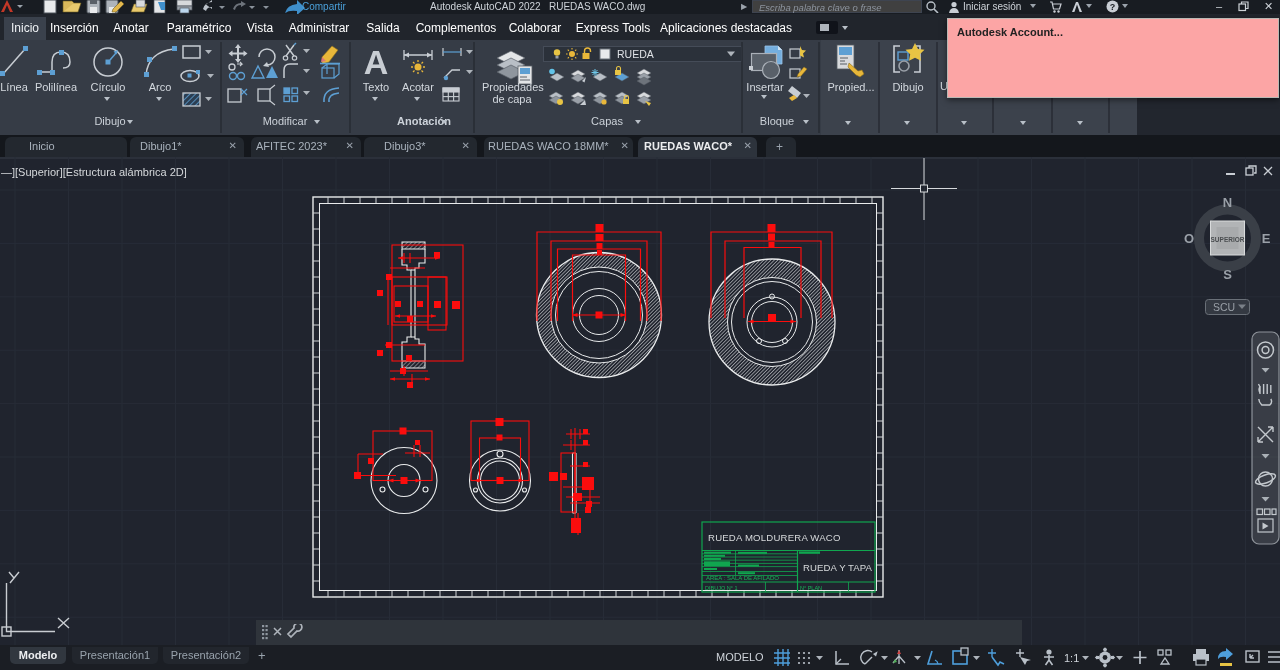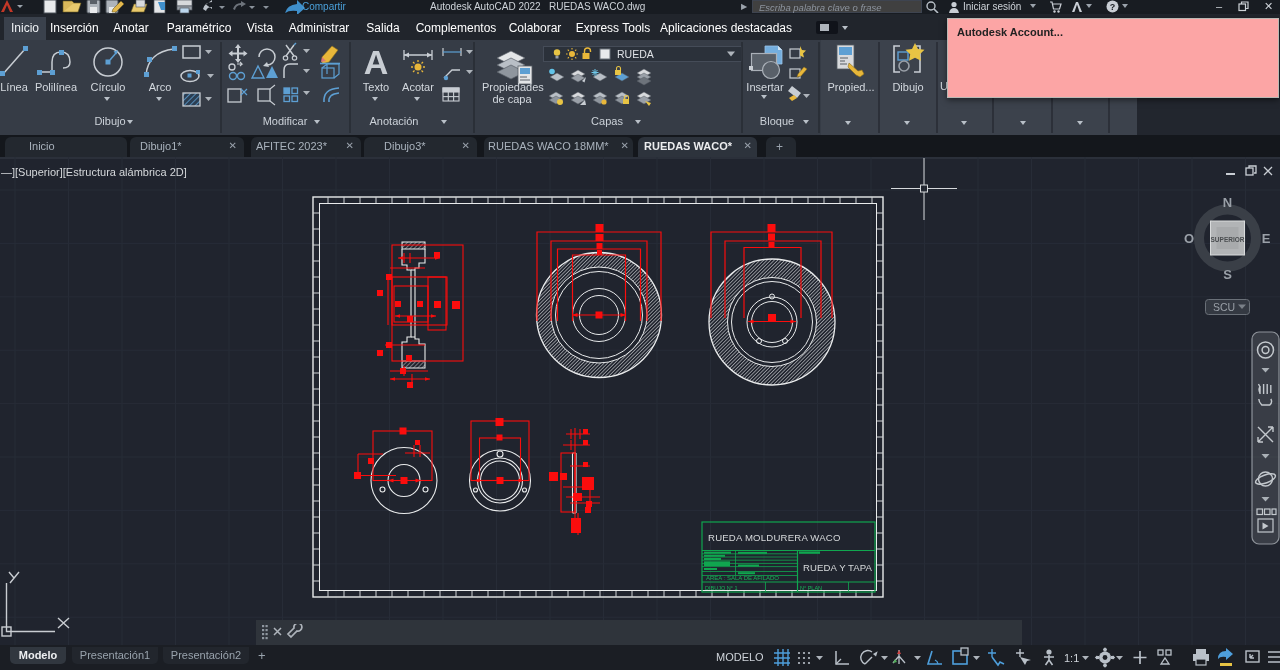--- a/index.html
+++ b/index.html
@@ -381,21 +381,21 @@
     <div class="biglabel" style="left:482px;top:41px;width:60px;">Propiedades<br>de capa</div>
     <div class="biglabel" style="left:735px;top:41px;width:60px;">Insertar</div>
     <div class="caret" style="left:761px;top:55px;"></div>
     <div class="biglabel" style="left:821px;top:41px;width:60px;">Propied...</div>
     <div class="biglabel" style="left:878px;top:41px;width:60px;">Dibujo</div>
 
     <div class="plabel" style="left:50px;">Dibujo</div>
       <div class="caret" style="left:127px;top:80px;"></div>
     <div class="plabel" style="left:225px;">Modificar</div>
       <div class="caret" style="left:314px;top:80px;"></div>
-    <div class="plabel" style="left:334px;">Anotación</div>
+    <div class="plabel" style="left:364px;font-weight:bold;">Anotación</div>
       <div class="caret" style="left:441px;top:80px;"></div>
     <div class="plabel" style="left:547px;">Capas</div>
       <div class="caret" style="left:635px;top:80px;"></div>
     <div class="plabel" style="left:717px;">Bloque</div>
       <div class="caret" style="left:803px;top:80px;"></div>
     <div class="caret" style="left:845px;top:81px;"></div>
     <div class="caret" style="left:904px;top:81px;"></div>
     <div class="caret" style="left:961px;top:81px;"></div>
     <div class="caret" style="left:1020px;top:81px;"></div>
     <div class="caret" style="left:1077px;top:81px;"></div>

